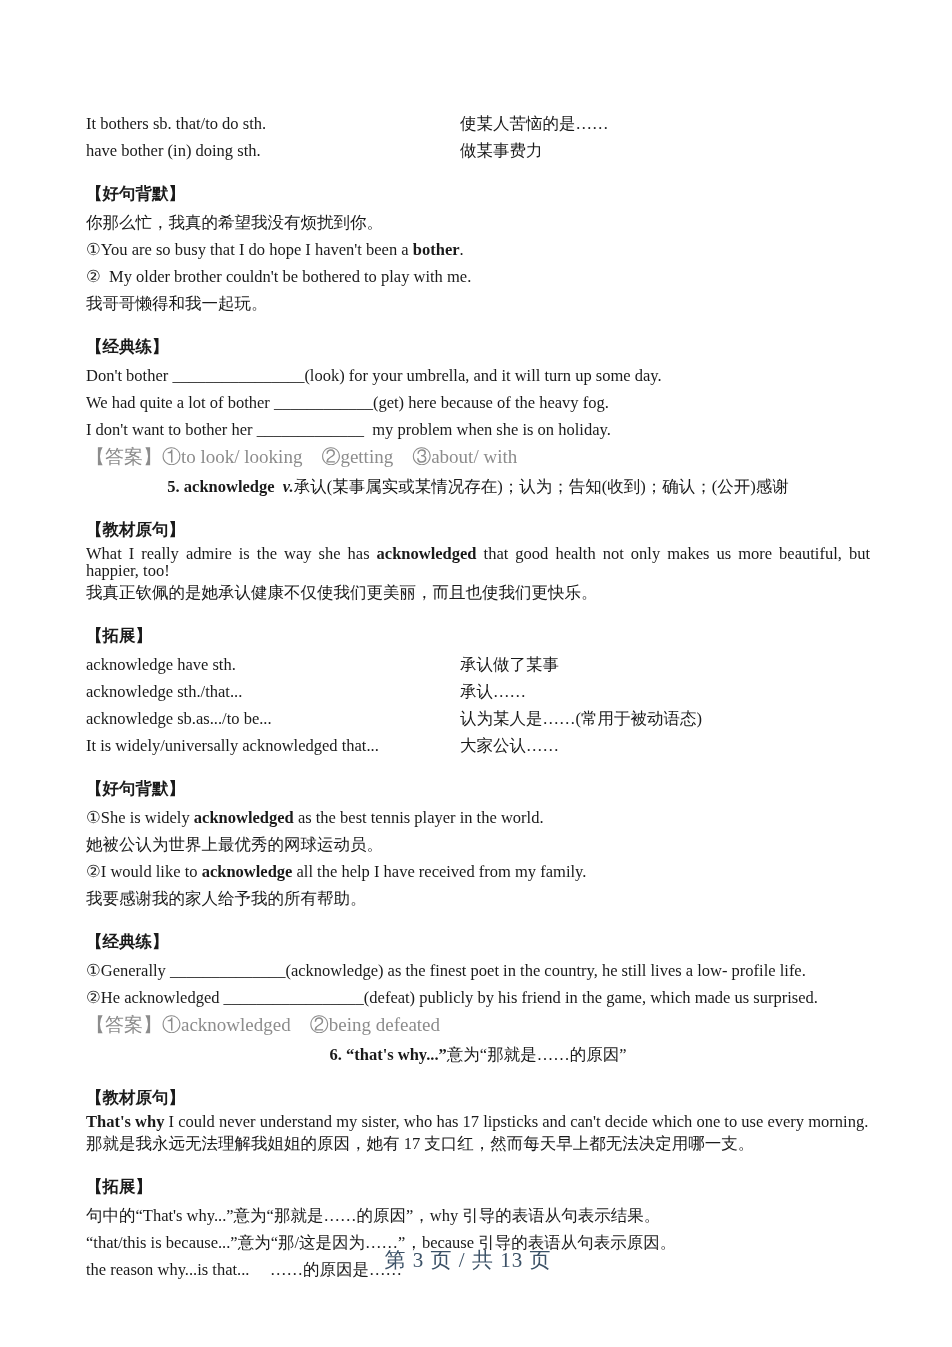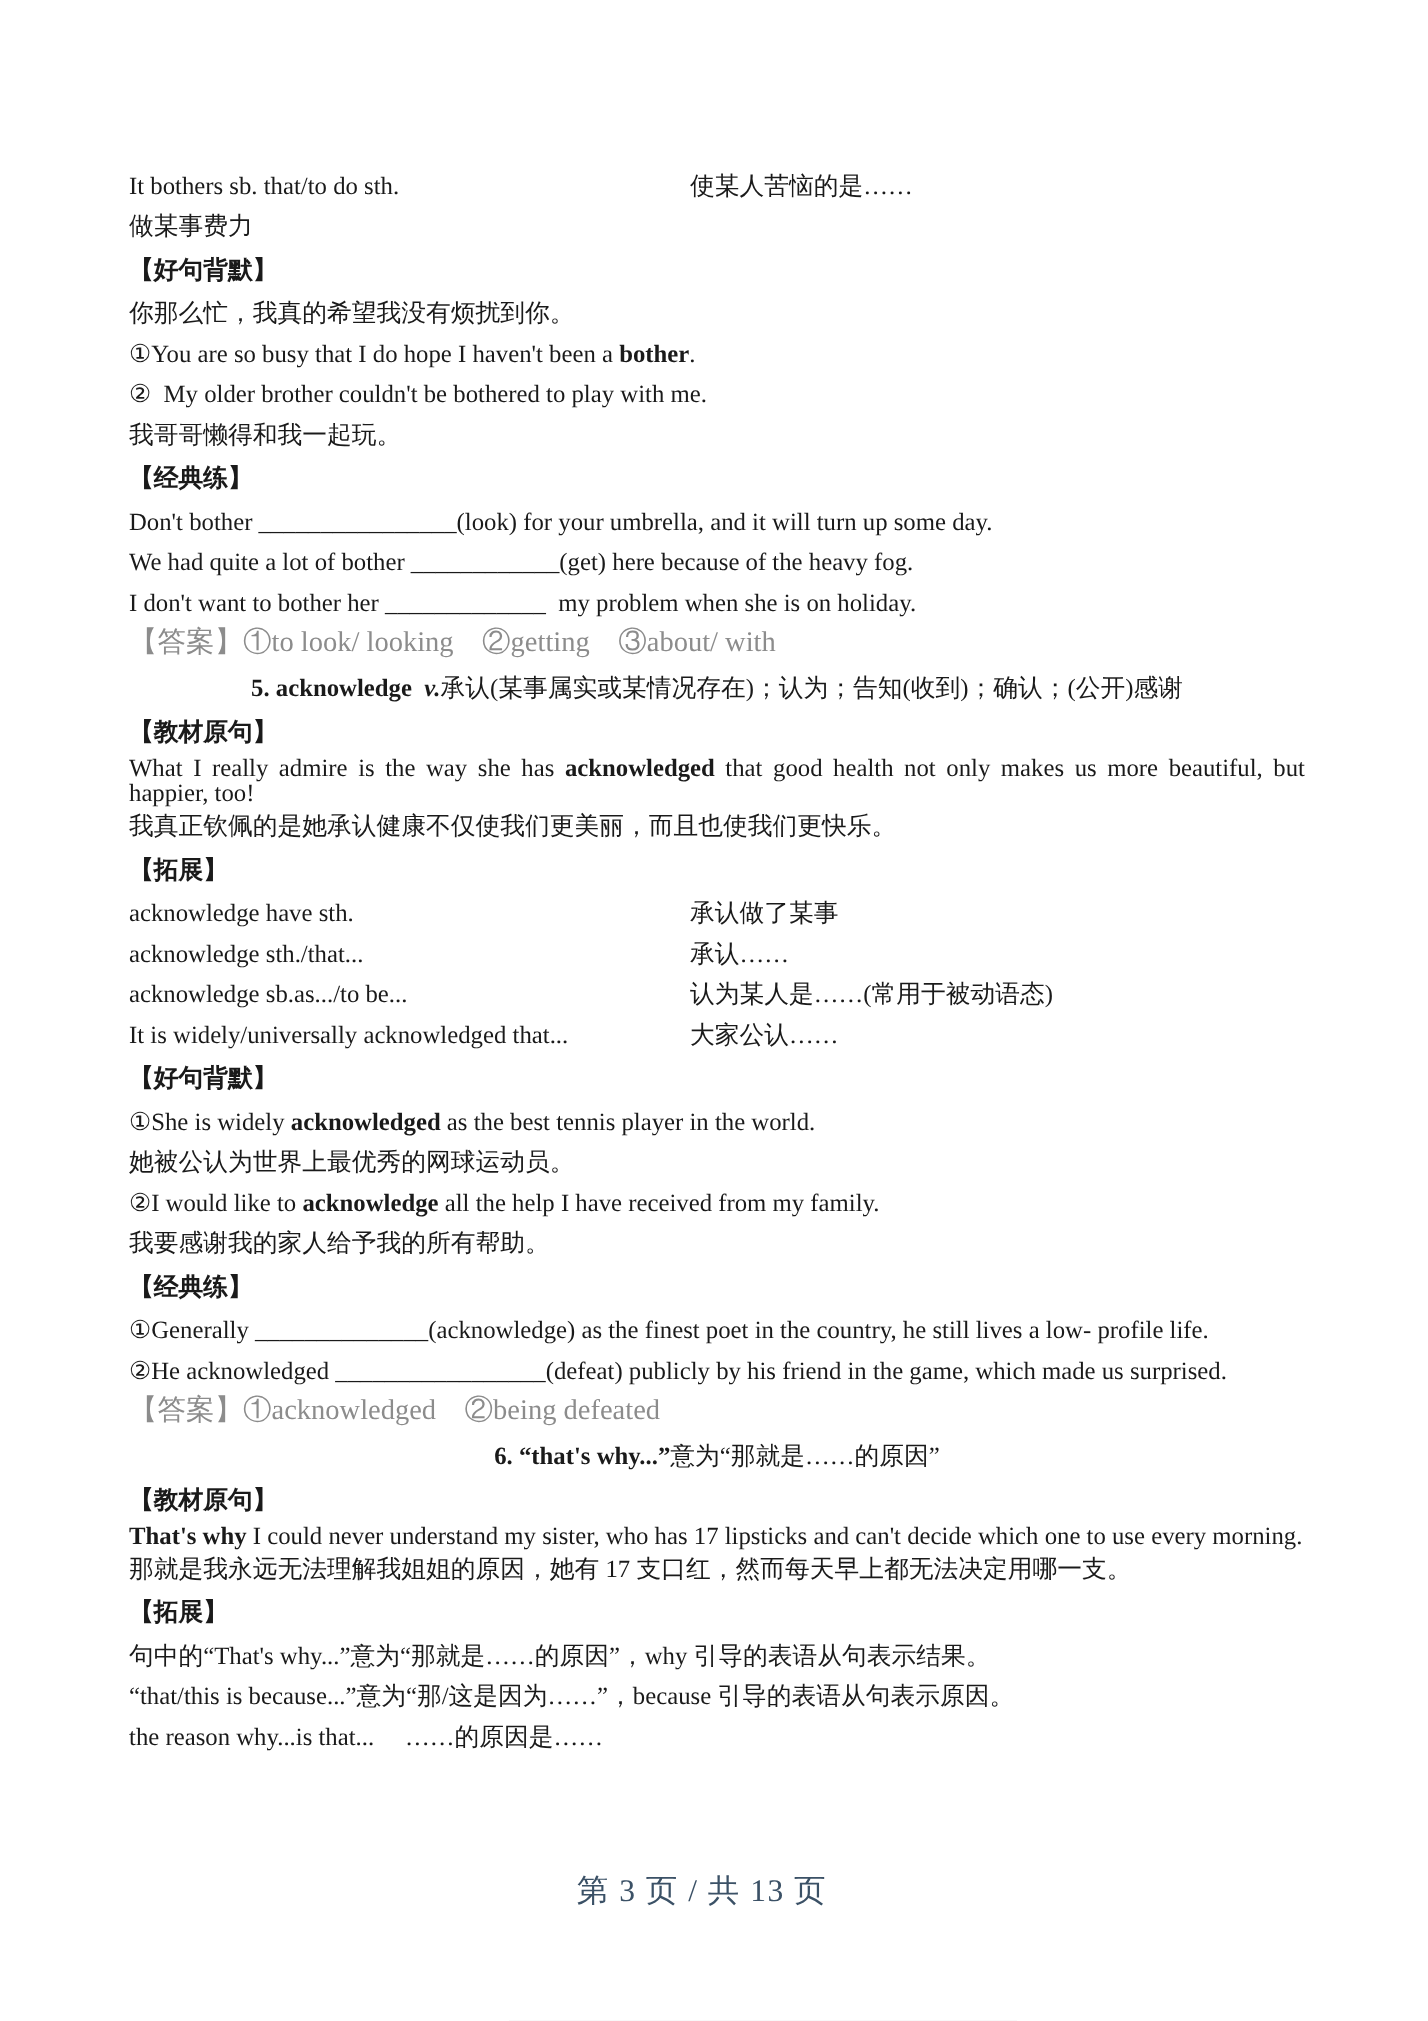--- a/index.html
+++ b/index.html
@@ -27,21 +27,21 @@
   .line {
     line-height: 27px;
     white-space: pre-wrap;
   }
   .para {
     line-height: 17px;
     text-align: justify;
   }
   .heading {
     font-weight: bold;
-    margin: 2px 0 2px 0;
+    margin: 16px 0 2px 0;
   }
   .term {
     margin-top: 3px;
     text-align: center;
   }
   .pair {
     display: flex;
   }
   .pair-left {
     width: 374px;
@@ -66,21 +66,21 @@
     color: var(--footer-color, #3b5166);
     letter-spacing: 1px;
   }
 </style>
 </head>
 <body>
 
 <div class="page">
   <div class="content">
       <div class="line pair"><span class="pair-left">It bothers sb. that/to do sth.</span><span class="pair-right">使某人苦恼的是……</span></div>
-      <div class="line pair"><span class="pair-right">做某事费力</span></div>
+      <div class="line pair"><span class="pair-left">have bother (in) doing sth.</span><span class="pair-right">做某事费力</span></div>
       <div class="line heading">【好句背默】</div>
       <div class="line"><span>你那么忙，我真的希望我没有烦扰到你。</span></div>
       <div class="line"><span>①You are so busy that I do hope I haven't been a </span><span class="b">bother</span><span>.</span></div>
       <div class="line"><span>②  My older brother couldn't be bothered to play with me.</span></div>
       <div class="line"><span>我哥哥懒得和我一起玩。</span></div>
       <div class="line heading">【经典练】</div>
       <div class="line"><span>Don't bother ________________(look) for your umbrella, and it will turn up some day.</span></div>
       <div class="line"><span>We had quite a lot of bother ____________(get) here because of the heavy fog.</span></div>
       <div class="line"><span>I don't want to bother her _____________  my problem when she is on holiday.</span></div>
       <div class="line answer">【答案】①to look/ looking　②getting　③about/ with</div>

